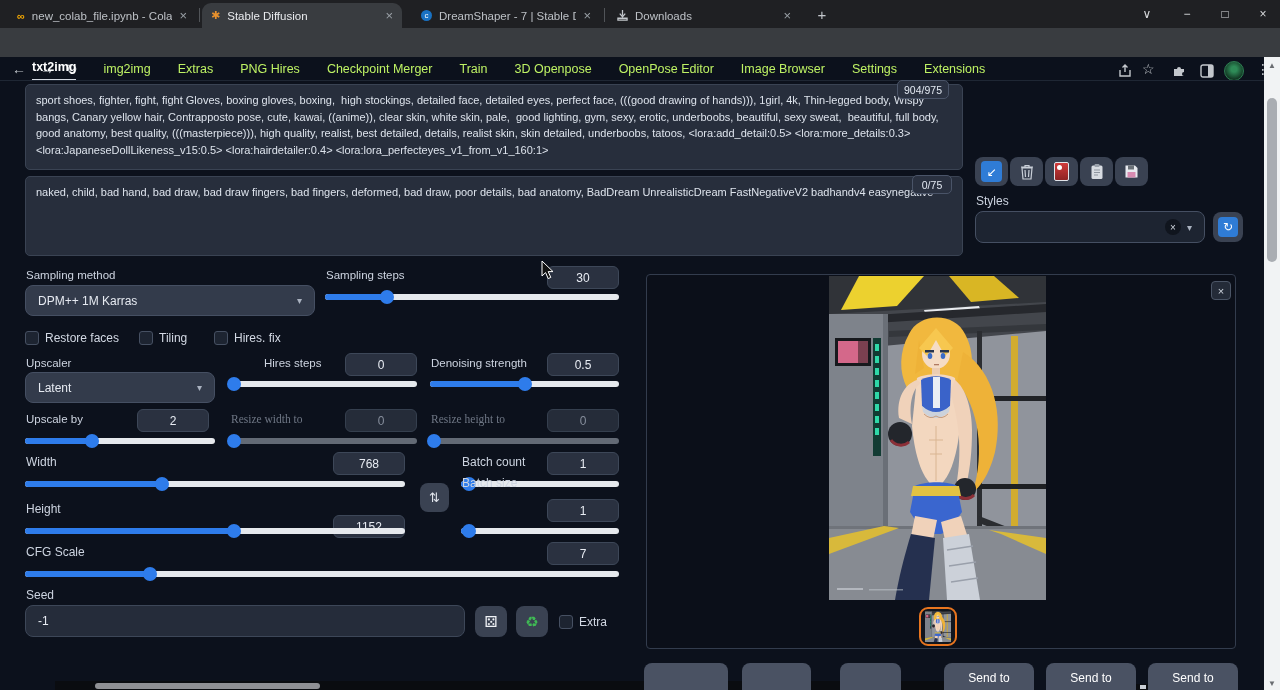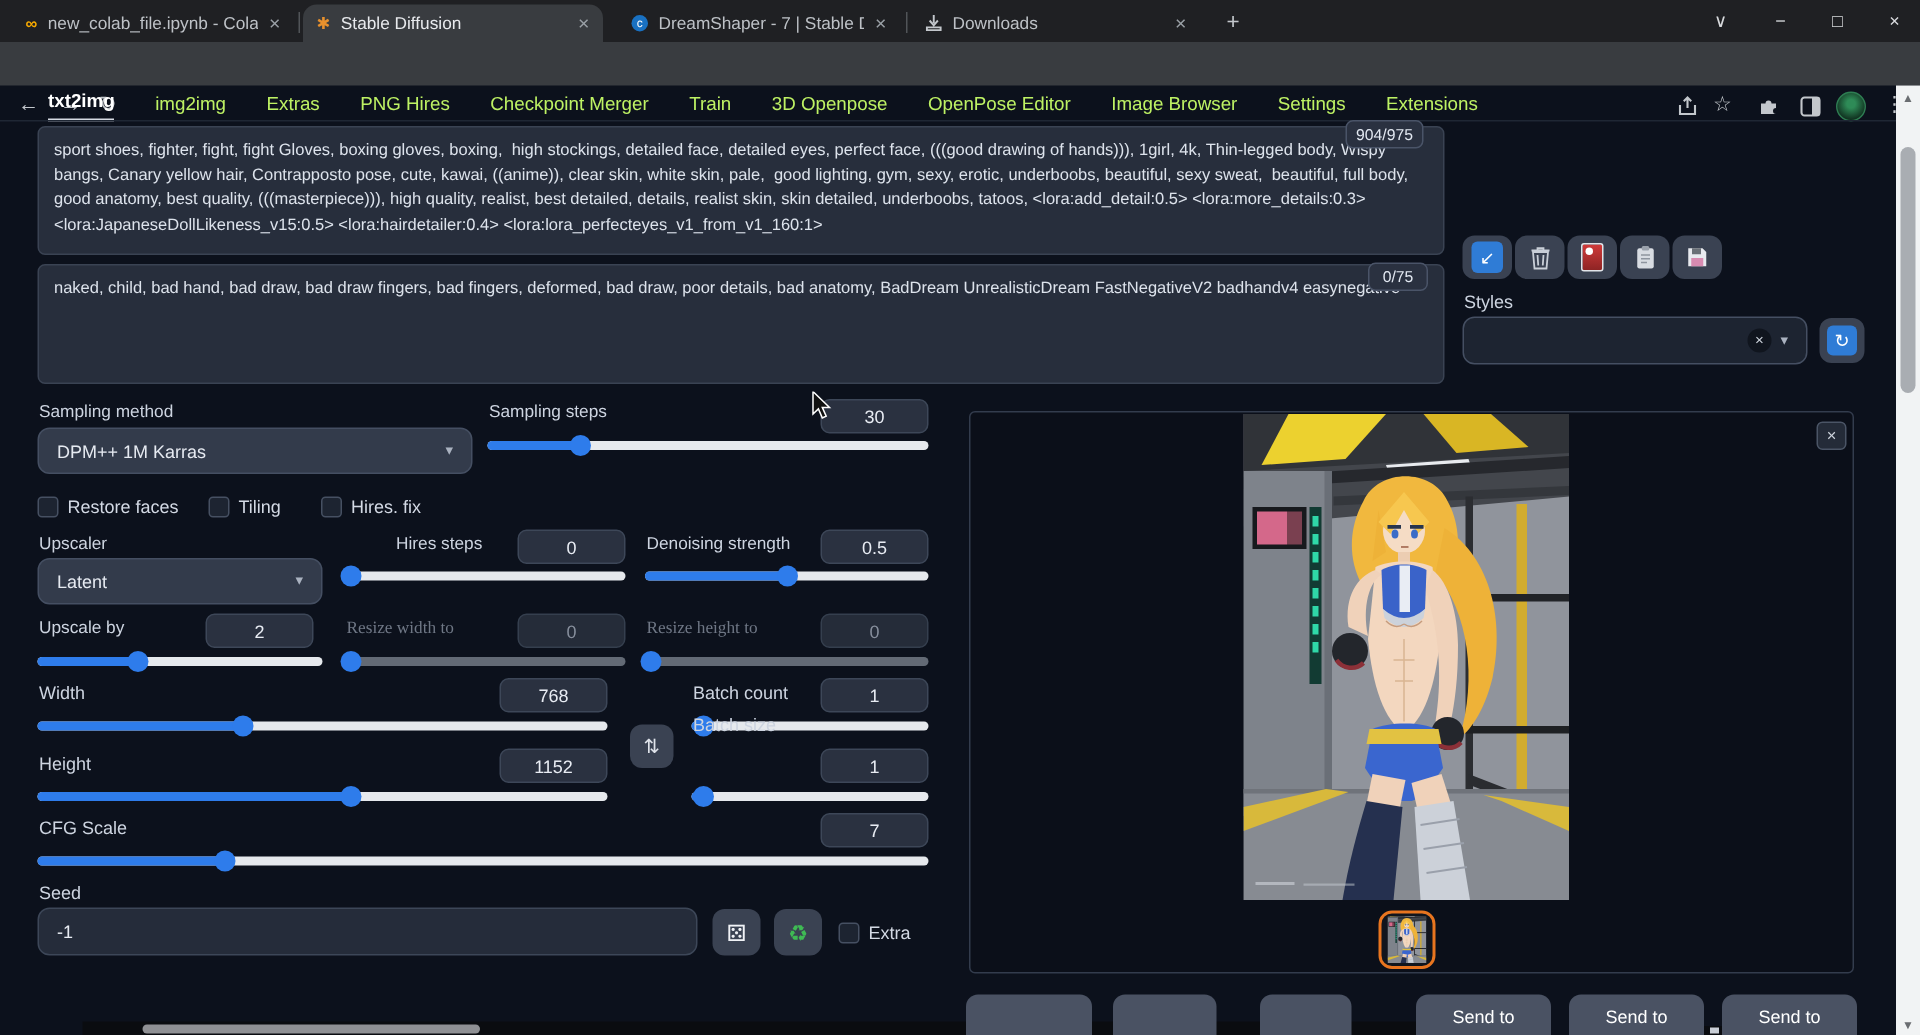--- a/index.html
+++ b/index.html
@@ -339,21 +339,21 @@
       <div class="sl-track"></div>
       <div class="sl-fill" style="width: 5%;"></div>
       <div class="sl-knob" style="left: calc(5% - 7px);"></div>
     </div>
 
   <div class="smallbtn" style="left:420px;top:483px;width:29px;height:29px;">
     <span style="color:#dfe3ea;font-size:13px;">⇅</span>
   </div>
 
   <div class="lbl" style="left:26px;top:502px;font-size:12px;">Height</div>
-  <div class="numin" style="left:333px;top:499px;width:72px;height:23px;">1152</div>
+  <div class="numin" style="left:333px;top:515px;width:72px;height:23px;">1152</div>
   <div class="slider" style="left:25px;top:524px;width:380px;">
       <div class="sl-track"></div>
       <div class="sl-fill" style="width: 55%;"></div>
       <div class="sl-knob" style="left: calc(55% - 7px);"></div>
     </div>
 
   <div class="lbl" style="left:462px;top:476px;font-size:12px;">Batch size</div>
   <div class="numin" style="left:547px;top:499px;width:72px;height:23px;">1</div>
   <div class="slider" style="left:461px;top:524px;width:158px;">
       <div class="sl-track"></div>

